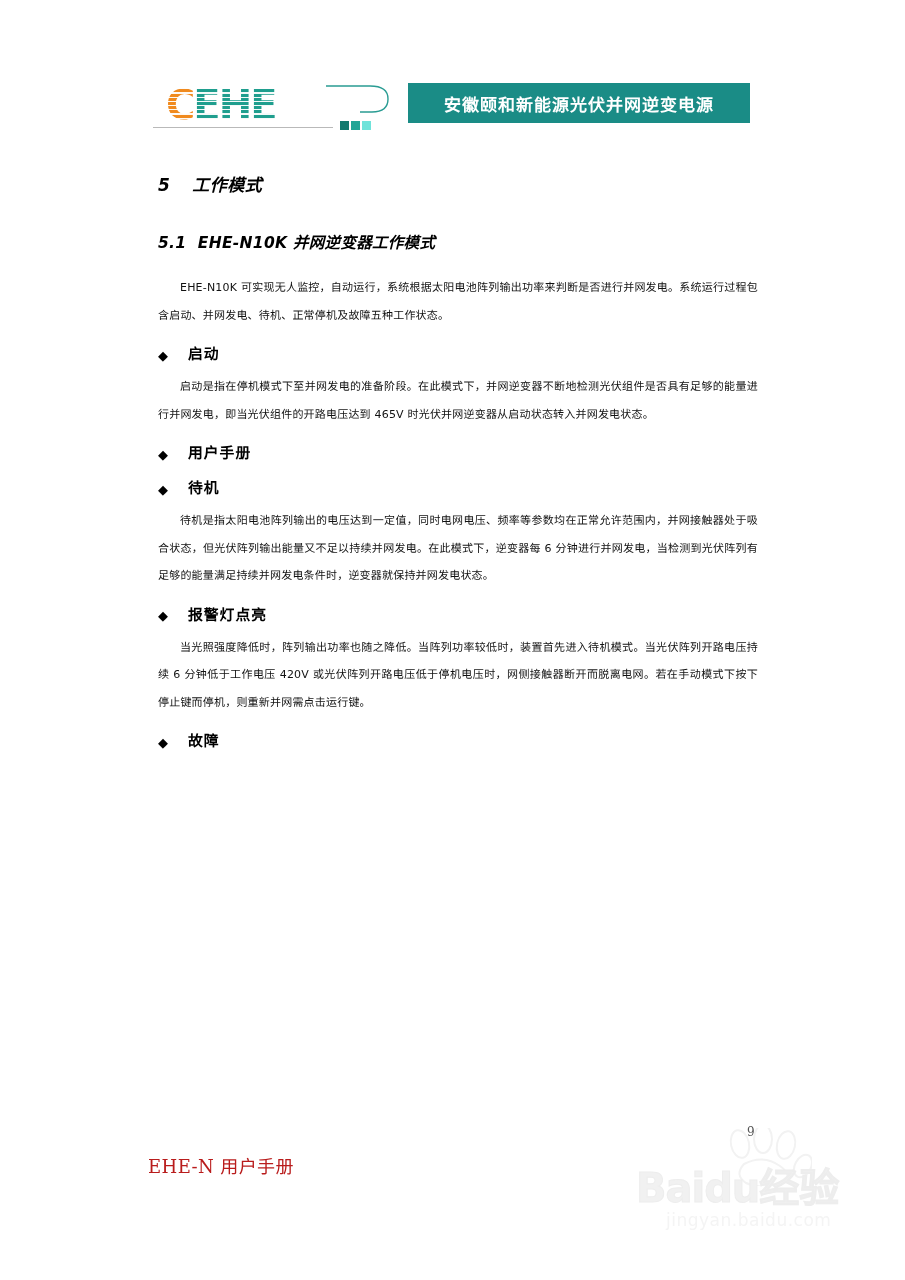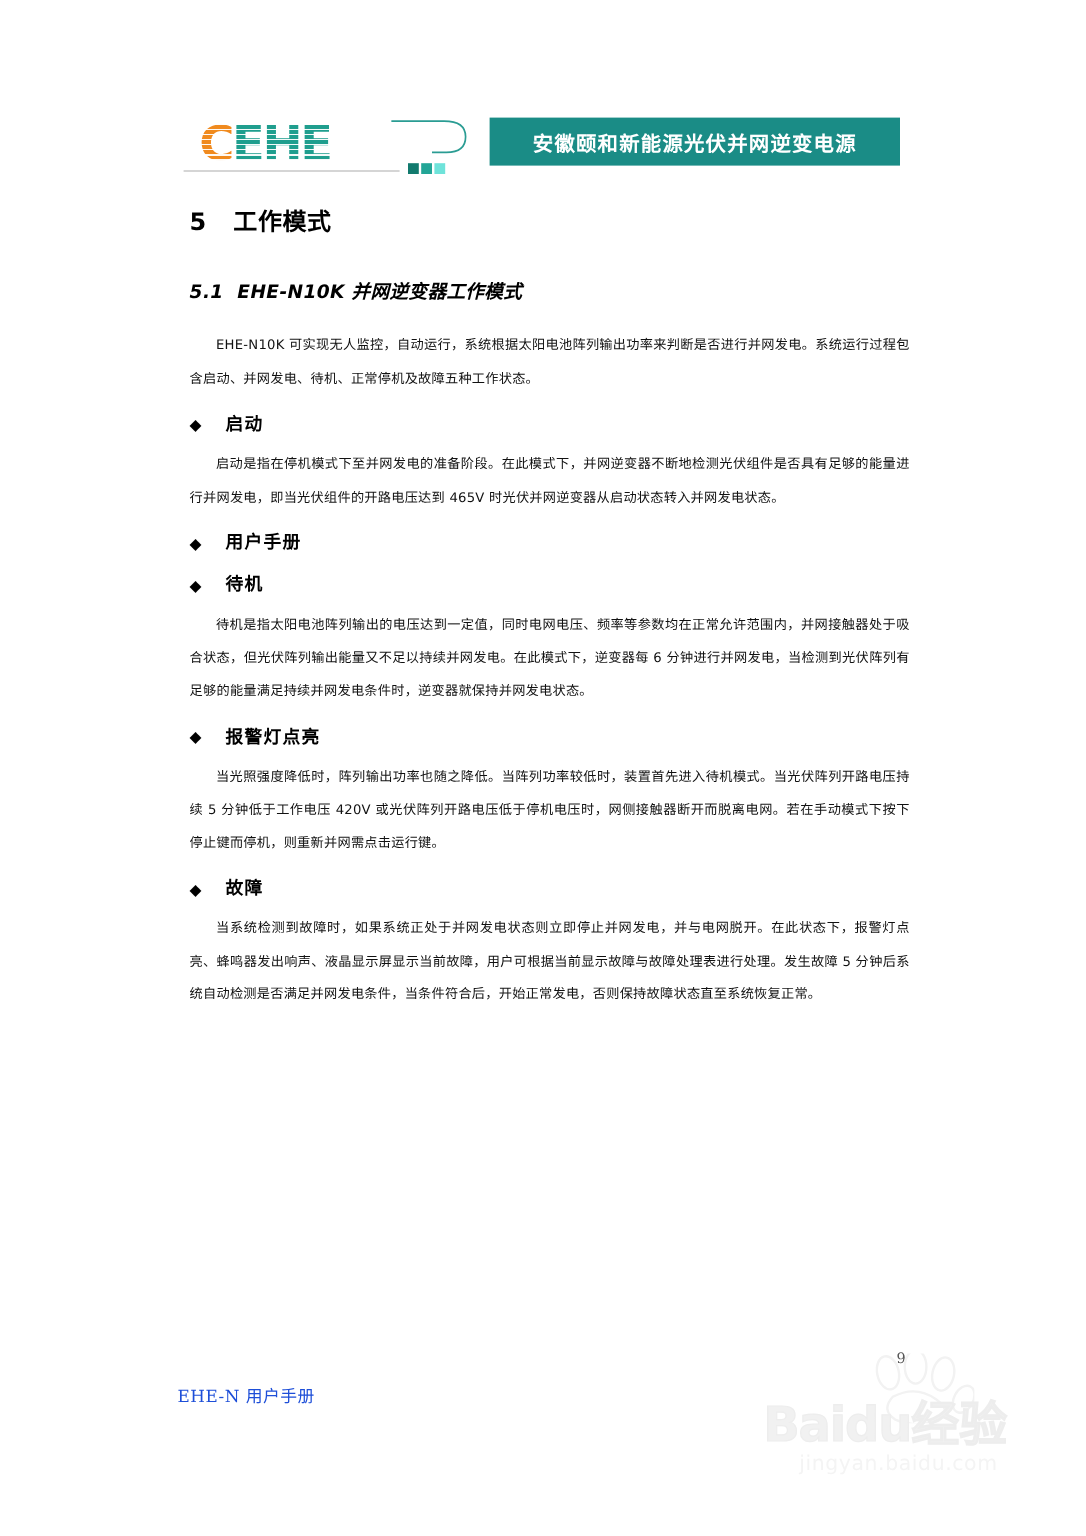--- a/index.html
+++ b/index.html
@@ -24,21 +24,21 @@
     top: 0;
     width: 905px;
     height: 1280px;
     background: #ffffff;
   }
 
   
   .masthead {
     position: absolute;
     left: 158px;
-    top: 96px;
+    top: 81px;
     width: 592px;
     height: 56px;
     text-decoration: underline;
   }
 
   .logo-block {
     position: absolute;
     left: 0;
     top: 0;
     width: 250px;
@@ -128,27 +128,28 @@
 
   
   .content {
     position: absolute;
     left: 158px;
     top: 172px;
     width: 600px;
   }
 
   .h1 {
-    font-size: 20px;
+    font-size: 17px;
     font-weight: 700;
     color: #000;
     letter-spacing: 0.5px;
     margin: 0 0 34px 0;
     line-height: 26px;
     white-space: nowrap;
+    font-style: italic;
   }
   .h1 .h1-num { margin-right: 22px; }
 
   .h2 {
     font-size: 15.5px;
     font-weight: 700;
     color: #000;
     margin: 0 0 20px 0;
     line-height: 22px;
     letter-spacing: 0.3px;
@@ -192,22 +193,22 @@
 
   
   .footer {
     position: absolute;
     left: 148px;
     top: 1152px;
     width: 610px;
   }
   .footer-text {
     font-family: "DejaVu Serif", "Liberation Serif", serif;
-    font-size: 14px;
-    color: #1d4ed8;
+    font-size: 18px;
+    color: #b91c1c;
     letter-spacing: 0.4px;
   }
   .page-number {
     position: absolute;
     left: 747px;
     top: 1125px;
     font-family: "DejaVu Serif", "Liberation Serif", serif;
     font-size: 12px;
     color: #555;
   }
@@ -299,26 +300,25 @@
       <div class="bullet-head"><span class="diamond">◆</span><span class="bh-label">用户手册</span></div>
     </div>
 
     <div class="sec">
       <div class="bullet-head"><span class="diamond">◆</span><span class="bh-label">待机</span></div>
       <p class="para">待机是指太阳电池阵列输出的电压达到一定值，同时电网电压、频率等参数均在正常允许范围内，并网接触器处于吸合状态，但光伏阵列输出能量又不足以持续并网发电。在此模式下，逆变器每 6 分钟进行并网发电，当检测到光伏阵列有足够的能量满足持续并网发电条件时，逆变器就保持并网发电状态。</p>
     </div>
 
     <div class="sec">
       <div class="bullet-head"><span class="diamond">◆</span><span class="bh-label">报警灯点亮</span></div>
-      <p class="para">当光照强度降低时，阵列输出功率也随之降低。当阵列功率较低时，装置首先进入待机模式。当光伏阵列开路电压持续 5 分钟低于工作电压 420V 或光伏阵列开路电压低于停机电压时，网侧接触器断开而脱离电网。若在手动模式下按下停止键而停机，则重新并网需点击运行键。</p>
+      <p class="para">当光照强度降低时，阵列输出功率也随之降低。当阵列功率较低时，装置首先进入待机模式。当光伏阵列开路电压持续 6 分钟低于工作电压 420V 或光伏阵列开路电压低于停机电压时，网侧接触器断开而脱离电网。若在手动模式下按下停止键而停机，则重新并网需点击运行键。</p>
     </div>
 
     <div class="sec">
       <div class="bullet-head"><span class="diamond">◆</span><span class="bh-label">故障</span></div>
-      <p class="para">当系统检测到故障时，如果系统正处于并网发电状态则立即停止并网发电，并与电网脱开。在此状态下，报警灯点亮、蜂鸣器发出响声、液晶显示屏显示当前故障，用户可根据当前显示故障与故障处理表进行处理。发生故障 5 分钟后系统自动检测是否满足并网发电条件，当条件符合后，开始正常发电，否则保持故障状态直至系统恢复正常。</p>
     </div>
 
   </div>
 
   <div class="footer">
     <span class="footer-text">EHE-N 用户手册</span>
   </div>
   <div class="page-number">9</div>
 
   <div class="watermark">

